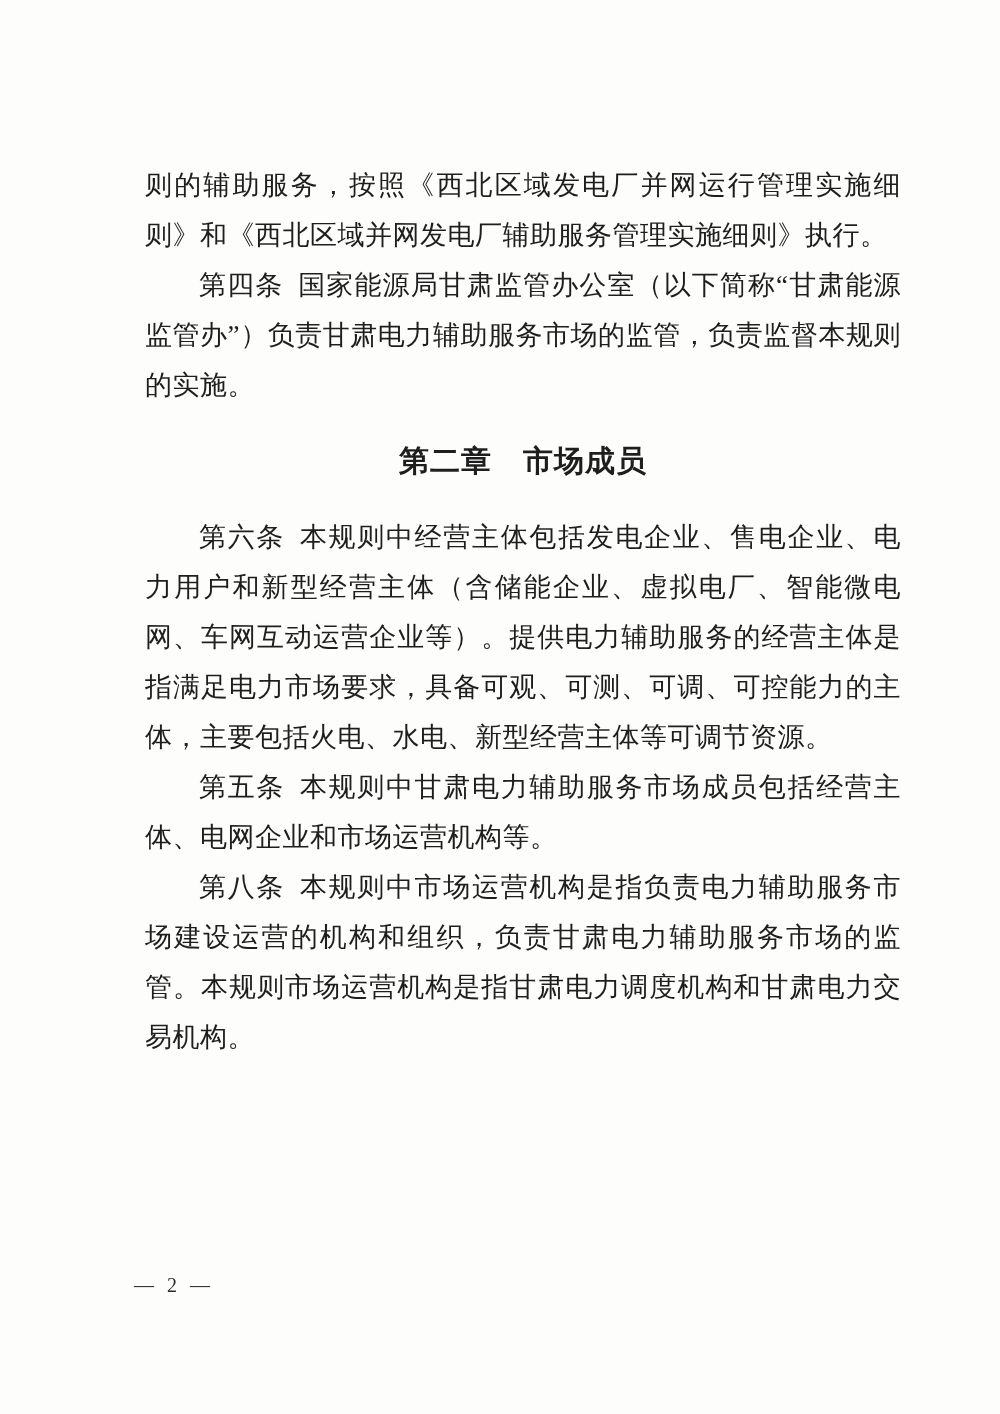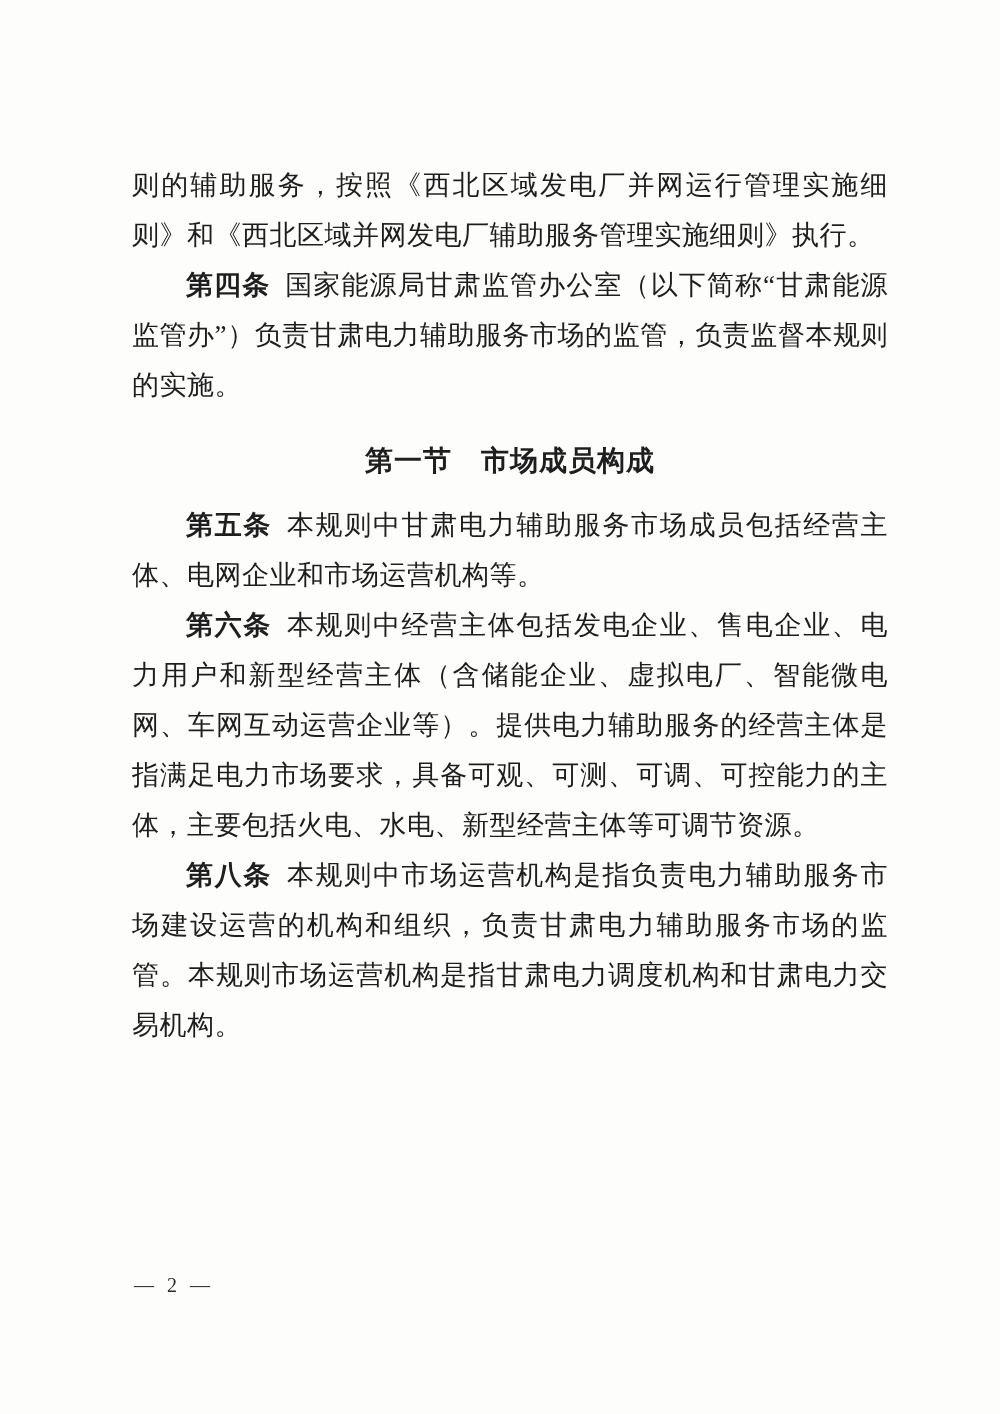--- a/index.html
+++ b/index.html
@@ -13,37 +13,37 @@
     width: 1000px;
     height: 1414px;
     margin: 0 auto;
     background: #fdfdfc;
     color: #1e1e1e;
     font-family: "Liberation Serif", "DejaVu Serif", serif;
     overflow: hidden;
   }
   .doc-body {
     position: absolute;
-    left: 132px;
+    left: 145px;
     top: 160px;
     width: 756px;
   }
   p.para {
     margin: 0;
     font-size: 27px;
     line-height: 50px;
     text-align: justify;
     text-indent: 2em;
     letter-spacing: 0.5px;
   }
   p.para.no-indent {
     text-indent: 0;
   }
   .article-label {
-    font-weight: bold;
+    font-weight: normal;
     margin-right: 0.55em;
   }
   h2.chapter-heading {
     margin: 26px 0 26px 0;
     font-size: 30px;
     line-height: 50px;
     text-align: center;
     font-weight: bold;
     letter-spacing: 1px;
   }
@@ -72,29 +72,29 @@
   <div class="doc-body">
 
     <p class="para no-indent">
       <span>则的辅助服务，按照《西北区域发电厂并网运行管理实施细则》和《西北区域并网发电厂辅助服务管理实施细则》执行。</span>
     </p>
 
     <p class="para">
       <span class="article-label">第四条</span><span>国家能源局甘肃监管办公室（以下简称“甘肃能源监管办”）负责甘肃电力辅助服务市场的监管，负责监督本规则的实施。</span>
     </p>
 
+    <h2 class="chapter-heading">第二章　市场成员</h2>
 
-    <h3 class="section-heading">第一节　市场成员构成</h3>
+
+    <p class="para">
+      <span class="article-label">第六条</span><span>本规则中经营主体包括发电企业、售电企业、电力用户和新型经营主体（含储能企业、虚拟电厂、智能微电网、车网互动运营企业等）。提供电力辅助服务的经营主体是指满足电力市场要求，具备可观、可测、可调、可控能力的主体，主要包括火电、水电、新型经营主体等可调节资源。</span>
+    </p>
 
     <p class="para">
       <span class="article-label">第五条</span><span>本规则中甘肃电力辅助服务市场成员包括经营主体、电网企业和市场运营机构等。</span>
-    </p>
-
-    <p class="para">
-      <span class="article-label">第六条</span><span>本规则中经营主体包括发电企业、售电企业、电力用户和新型经营主体（含储能企业、虚拟电厂、智能微电网、车网互动运营企业等）。提供电力辅助服务的经营主体是指满足电力市场要求，具备可观、可测、可调、可控能力的主体，主要包括火电、水电、新型经营主体等可调节资源。</span>
     </p>
 
 
     <p class="para">
       <span class="article-label">第八条</span><span>本规则中市场运营机构是指负责电力辅助服务市场建设运营的机构和组织，负责甘肃电力辅助服务市场的监管。本规则市场运营机构是指甘肃电力调度机构和甘肃电力交易机构。</span>
     </p>
 
   </div>
 
   <div class="page-footer">— 2 —</div>

